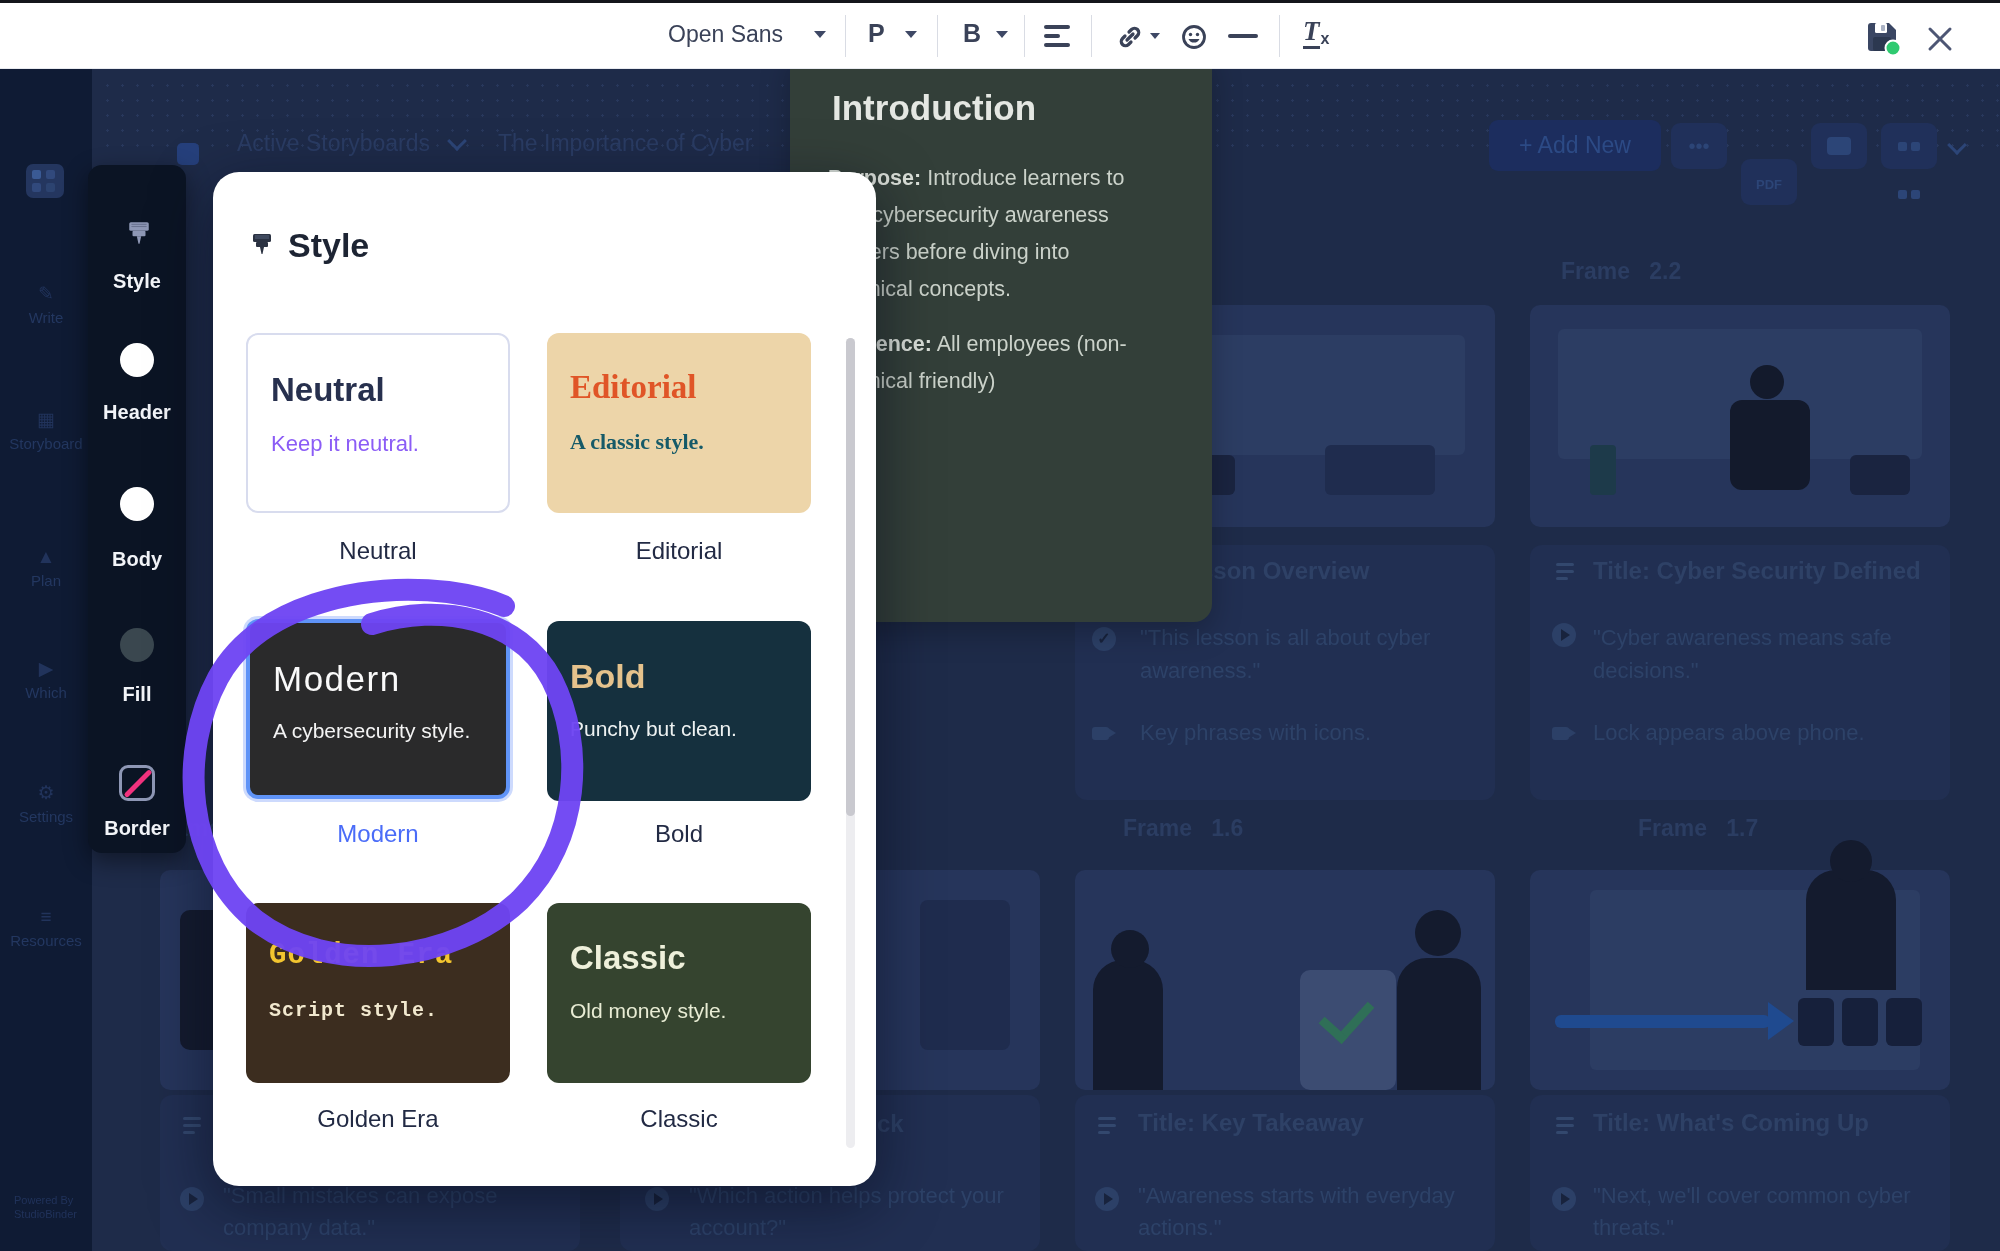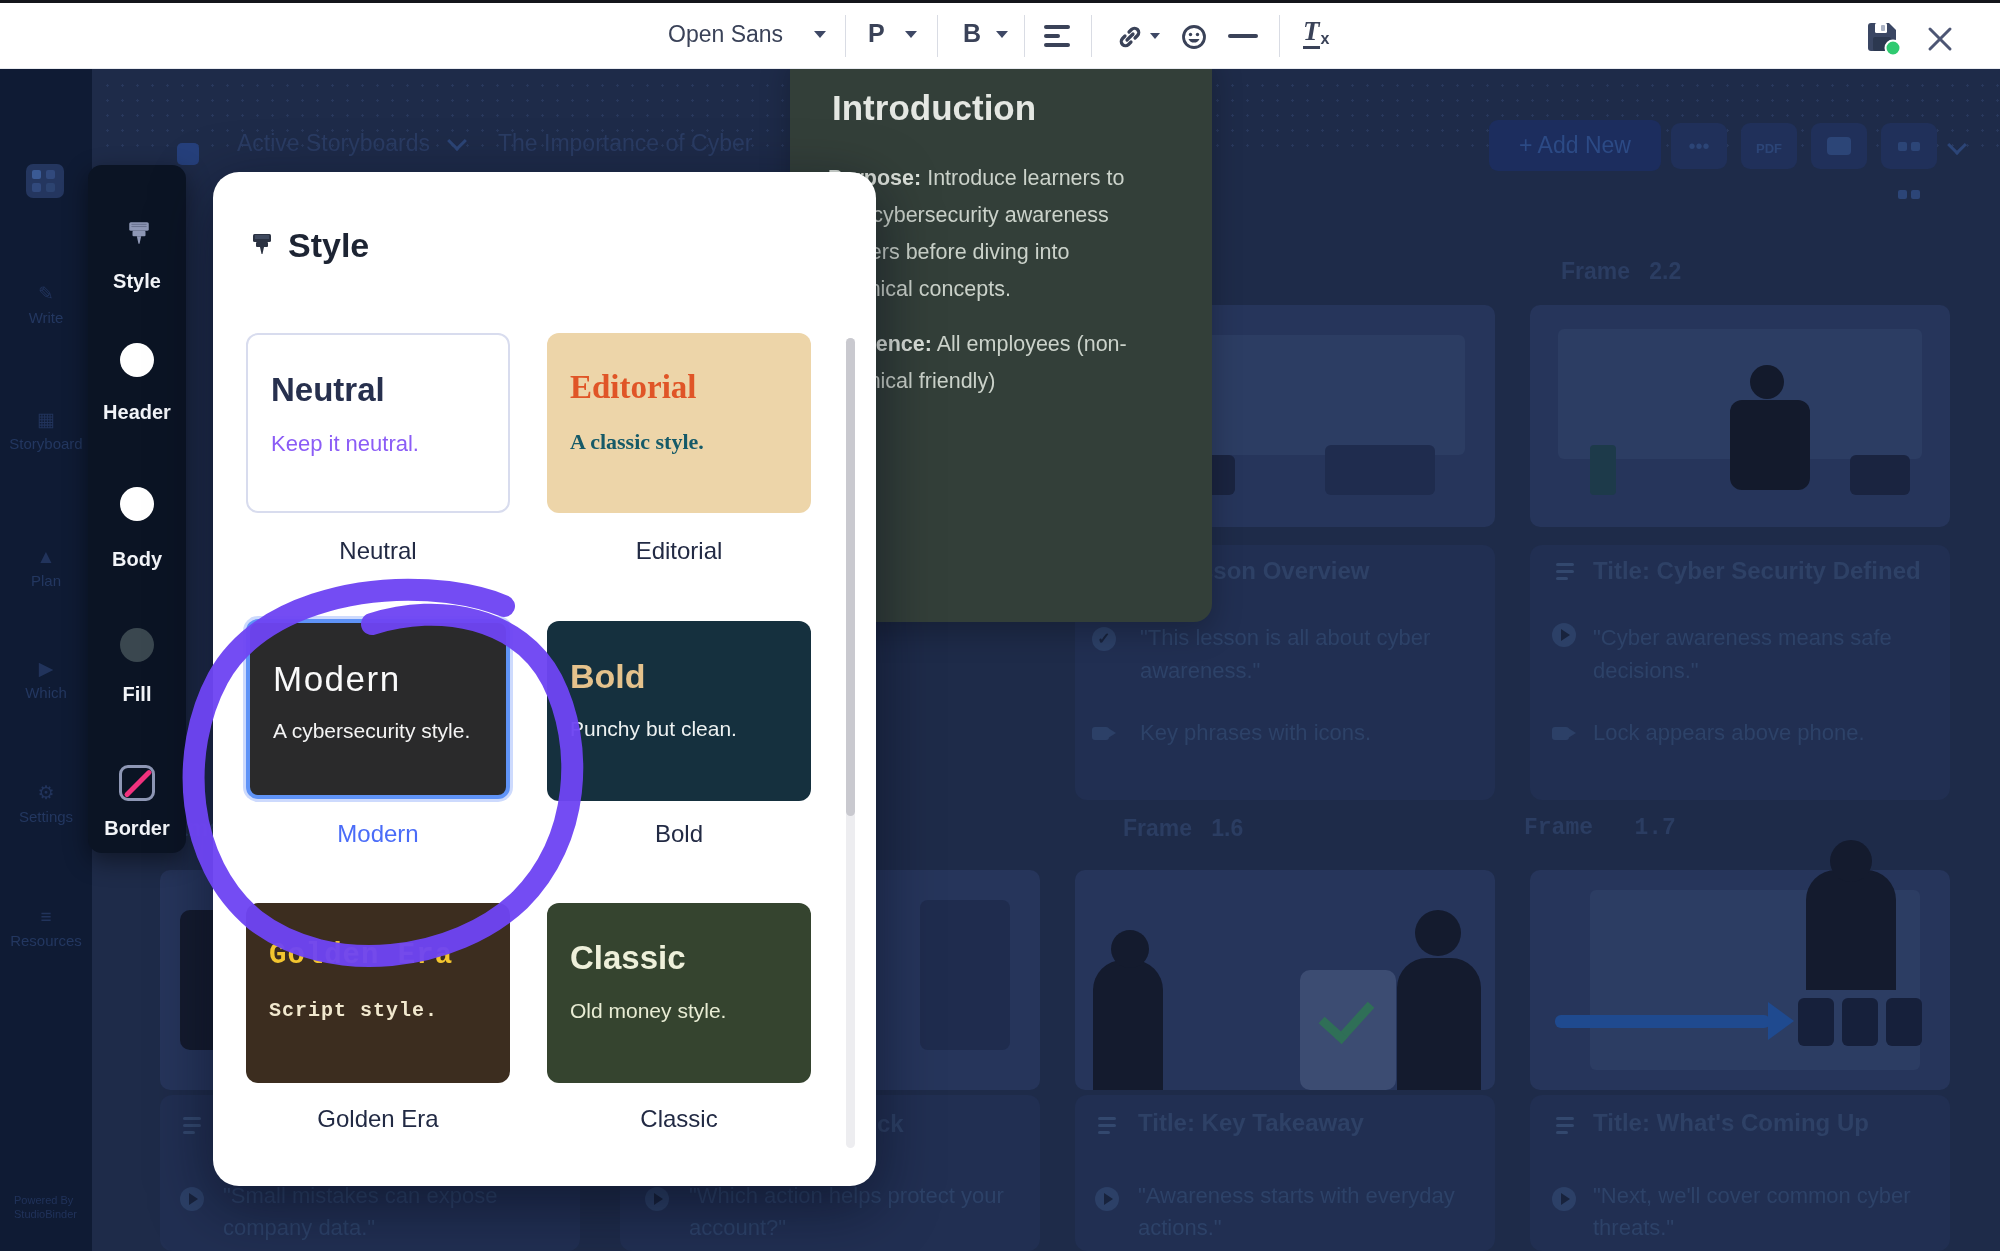--- a/index.html
+++ b/index.html
@@ -130,21 +130,21 @@
       <span>Active Storyboards</span>
     </div>
     <div class="chev" style="left:450px;top:66px;"></div>
     <div class="abs dim-t" style="left:498px;top:62px;font-size:23px;"><span>The Importance of Cyber</span></div>
     <div id="addnew">
       <span>+  Add New</span>
     </div>
     <div class="hbtn" style="left:1671px;">
       <span>•••</span>
     </div>
-    <div class="hbtn" style="left:1741px;">
+    <div class="hbtn" style="left:1741px;margin-top:36px;">
       <span style="font-size:13px;font-weight:700;">PDF</span>
     </div>
     <div class="hbtn" style="left:1811px;">
       <span style="display:inline-block;width:24px;height:18px;background:#2c4577;border-radius:4px;margin-top:14px;"></span>
     </div>
     <div class="hbtn" style="left:1881px;">
       <span style="display:inline-block;width:9px;height:9px;background:#2c4577;margin:2px;border-radius:2px;"></span><span style="display:inline-block;width:9px;height:9px;background:#2c4577;margin:2px;border-radius:2px;"></span><br>
       <span style="display:inline-block;width:9px;height:9px;background:#2c4577;margin:-14px 2px 0;border-radius:2px;"></span><span style="display:inline-block;width:9px;height:9px;background:#2c4577;margin:-14px 2px 0;border-radius:2px;"></span>
     </div>
     <div class="chev" style="left:1950px;top:70px;"></div>
@@ -200,21 +200,21 @@
     <div class="cap-line" style="left:867px;top:412px;"><span>yone's</span></div>
     <div class="cap-line" style="left:833px;top:648px;"><span>tion</span></div>
 
     <div class="frame-lbl" style="left:152px;top:747px;">
       <span>Frame</span>
     </div>
     <div class="frame-lbl" style="left:1123px;top:747px;">
       <span>Frame</span>&nbsp;&nbsp;
       <span>1.6</span>
     </div>
-    <div class="frame-lbl" style="left:1524px;top:747px;font-family:Liberation Mono, monospace;">
+    <div class="frame-lbl" style="left:1638px;top:747px;">
       <span>Frame</span>&nbsp;&nbsp;
       <span>1.7</span>
     </div>
 
     <div class="illus" style="left:160px;top:802px;width:420px;height:220px;">
       <div class="abs" style="left:20px;top:40px;width:60px;height:140px;background:#141b2e;border-radius:10px;"></div>
     </div>
     <div class="illus" style="left:620px;top:802px;width:420px;height:220px;">
       <div class="abs" style="left:300px;top:30px;width:90px;height:150px;background:#1f2c4e;border-radius:8px;"></div>
     </div>

